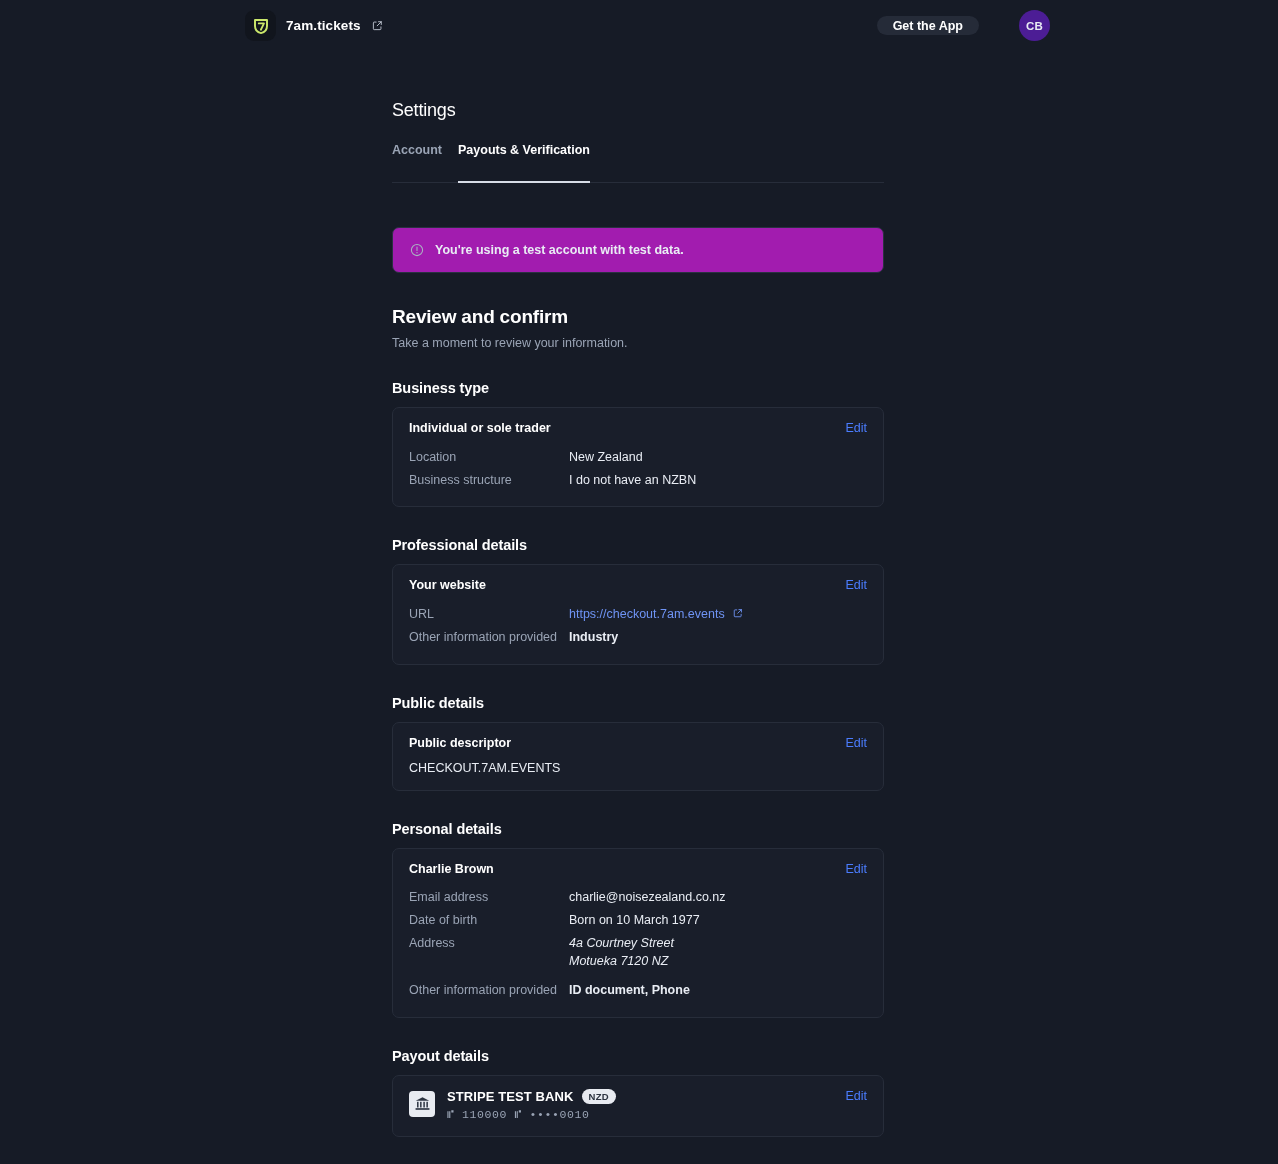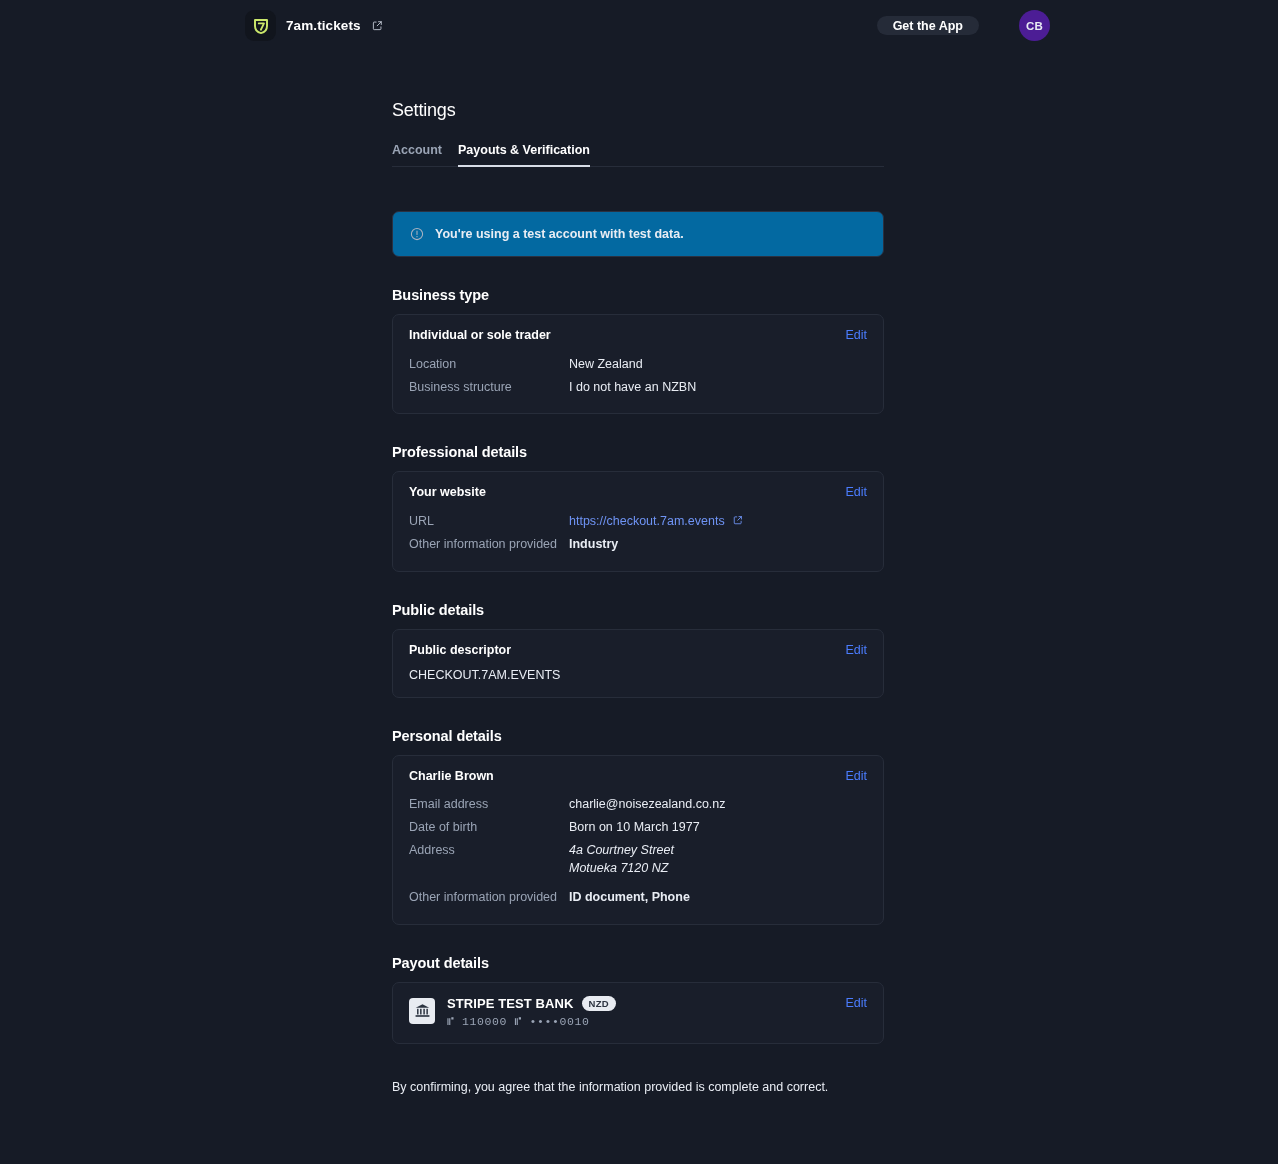--- a/index.html
+++ b/index.html
@@ -112,21 +112,21 @@
     display: flex;
     gap: 16px;
     border-bottom: 1px solid #272d3a;
     margin-bottom: 0;
   }
 
   .tab {
     font-size: 12.5px;
     font-weight: bold;
     color: #9aa4b5;
-    padding-bottom: 8px;
+    padding-bottom: 24px;
     border-bottom: 2px solid transparent;
     margin-bottom: -1px;
     cursor: pointer;
     background: none;
     border-left: none;
     border-right: none;
     border-top: none;
     font-family: "Liberation Sans", sans-serif;
   }
   .tab.active { color: #ffffff; border-bottom-color: #d7dce6; }
@@ -134,21 +134,21 @@
   
   .notice {
     margin-top: 44px;
     height: 46px;
     border: 1px solid #2a3141;
     border-radius: 7px;
     display: flex;
     align-items: center;
     gap: 11px;
     padding: 0 17px;
-    background: #0369a1;
+    background: #a21caf;
   }
   .notice-text {
     font-size: 12.5px;
     color: #e9edf4;
     font-weight: bold;
   }
 
   
   .review {
     margin-top: 33px;
@@ -328,20 +328,24 @@
     <span style="line-height:0;">
       <svg width="14" height="14" viewBox="0 0 16 16" aria-hidden="true">
         <circle cx="8" cy="8" r="6.4" fill="none" stroke="#aab3c2" stroke-width="1.2"></circle>
         <path d="M8 4.5 V8.6" stroke="#aab3c2" stroke-width="1.2" stroke-linecap="round"></path>
         <circle cx="8" cy="11" r="0.75" fill="#aab3c2"></circle>
       </svg>
     </span>
     <span class="notice-text">You're using a test account with test data.</span>
   </div>
 
+  <div class="review">
+    <h2>Review and confirm</h2>
+    <p>Take a moment to review your information.</p>
+  </div>
 
   <div class="section">
     <div class="section-title">Business type</div>
     <div class="card">
       <div class="card-head">
         <span class="card-head-title">Individual or sole trader</span>
         <a class="edit-link">Edit</a>
       </div>
       <div class="rows">
         <div class="row">

